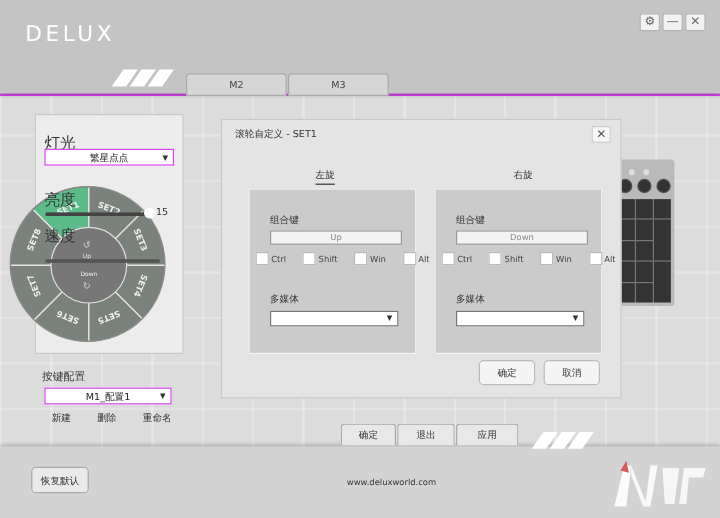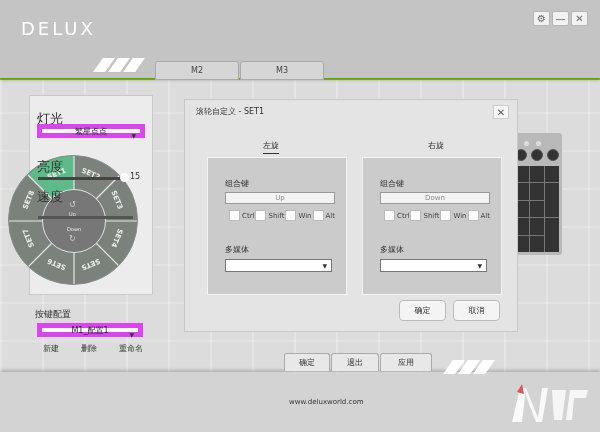--- a/index.html
+++ b/index.html
@@ -1,19 +1,19 @@
 <!DOCTYPE html>
 <html><head>
 <meta charset="utf-8">
 <style>
   * { box-sizing: border-box; margin: 0; padding: 0; }
   html, body { width: 600px; height: 432px; overflow: hidden; }
   body { font-family: "DejaVu Sans", sans-serif; font-size: 8px; color: #333; background: #cfcfcf; position: relative; }
 
-  .app { position: absolute; left: 0; top: 0; width: 600px; height: 432px; background: #84cc16; overflow: hidden; }
+  .app { position: absolute; left: 0; top: 0; width: 600px; height: 432px; background: #d946ef; overflow: hidden; }
   
   .bg-pattern { position: absolute; left: 0; top: 80px; width: 600px; height: 300px;
     background:
       repeating-linear-gradient(90deg, rgba(255,255,255,0.25) 0 2px, transparent 2px 42px),
       repeating-linear-gradient(0deg, rgba(255,255,255,0.2) 0 2px, transparent 2px 38px),
       #dcdcdc; }
 
   .header { position: absolute; left: 0; top: 0; width: 600px; height: 78px; background: #c4c4c4;
     box-shadow: 0 2px 3px rgba(0,0,0,0.25); }
   .logo { position: absolute; left: 21px; top: 18px; font-size: 18px; letter-spacing: 3px; color: #fff; font-family: "DejaVu Sans", sans-serif; font-weight: normal; }
@@ -24,41 +24,41 @@
   .win-ctrls { position: absolute; right: 12px; top: 11px; display: flex; gap: 2px; }
   .win-btn { width: 17px; height: 15px; background: #f2f2f2; border: 1px solid #b5b5b5; border-radius: 2px; display: flex; align-items: center; justify-content: center; color: #666; font-size: 10px; line-height: 1; }
 
   .tabs { position: absolute; left: 155px; top: 61px; display: flex; }
   .tab { width: 84px; height: 19px; margin-right: 1px; background: #d6d6d6; border: 1px solid #aaa; border-radius: 3px 3px 0 0; display: flex; align-items: center; justify-content: center; color: #444; font-size: 8px; }
   .tab.active { background: #fff; }
 
   
   .left-panel { position: absolute; left: 29px; top: 95px; width: 124px; height: 200px; background: #ececec; border: 1px solid #c9c9c9; }
   .lp-label { position: absolute; font-size: 13px; color: #333; }
-  .select { position: absolute; height: 14px; background: #fff; border: 5px solid #d946ef; font-size: 8px; display: flex; align-items: center; justify-content: center; color: #222; }
+  .select { position: absolute; height: 14px; background: #fff; border: 1px solid #d946ef; font-size: 8px; display: flex; align-items: center; justify-content: center; color: #222; }
   .select .arrow { position: absolute; right: 4px; top: 3px; font-size: 6px; color: #333; }
 
   .wheel { position: absolute; left: 8px; top: 155px; width: 130px; height: 130px; border-radius: 50%; background: #7b827c; overflow: hidden; border: 1px solid #8a8a8a; }
   .wheel-inner { position: absolute; left: 33px; top: 33px; width: 64px; height: 64px; border-radius: 50%; background: #777; border: 1px solid #e0e0e0; }
   .seg-label { position: absolute; color: #eee; font-size: 7px; font-weight: bold; }
   .slider-bar { position: absolute; height: 3px; background: #444; }
 
   .lp-bottom-label { position: absolute; left: 35px; top: 308px; font-size: 9px; color: #333; }
   .profile-actions { position: absolute; left: 43px; top: 343px; width: 100px; display: flex; justify-content: space-between; font-size: 8px; color: #333; }
 
   
   .dialog { position: absolute; left: 184px; top: 99px; width: 334px; height: 233px; background: #e4e4e4; border: 1px solid #c8c8c8; }
   .dlg-title { position: absolute; left: 11px; top: 6px; font-size: 8px; color: #333; }
   .dlg-close { position: absolute; right: 8px; top: 5px; width: 16px; height: 14px; background: #f7f7f7; border: 1px solid #ccc; display: flex; align-items: center; justify-content: center; font-size: 10px; color: #555; }
   .dlg-tab { position: absolute; top: 40px; font-size: 8px; color: #333; }
   .dlg-tab.active { border-bottom: 1px solid #333; padding-bottom: 2px; }
   .side-box { position: absolute; top: 57px; width: 140px; height: 138px; background: #cbcbcb; border: 1px solid #f5f5f5; }
   .sb-label { position: absolute; left: 17px; font-size: 8px; color: #333; }
   .key-field { position: absolute; left: 17px; top: 34px; width: 110px; height: 12px; background: #f3f3f3; border: 1px solid #999; font-size: 7px; color: #888; display: flex; align-items: center; justify-content: center; }
-  .mods { position: absolute; left: 21px; top: 52px; display: flex; gap: 1px; align-items: center; }
+  .mods { position: absolute; left: 5px; top: 52px; display: flex; gap: 14px; align-items: center; }
   .mod { display: flex; align-items: center; gap: 2px; font-size: 7px; color: #444; }
   .chk { width: 11px; height: 11px; background: #fff; border: 1px solid #bbb; }
   .media-select { position: absolute; left: 17px; top: 101px; width: 107px; height: 13px; background: #fff; border: 1px solid #777; }
   .media-select .arrow { position: absolute; right: 4px; top: 2px; font-size: 6px; color: #333; }
   .dlg-btn { position: absolute; top: 200px; width: 47px; height: 21px; background: #f4f4f4; border: 1px solid #bbb; border-radius: 4px; display: flex; align-items: center; justify-content: center; font-size: 8px; color: #333; }
 
   
   .keypad { position: absolute; left: 512px; top: 133px; width: 50px; height: 122px; background: #b9b9b9; border-radius: 3px; }
   .kp-dot { position: absolute; top: 8px; width: 5px; height: 5px; border-radius: 50%; background: #ddd; }
   .kp-knob { position: absolute; top: 16px; width: 12px; height: 12px; border-radius: 50%; background: #333; border: 1px solid #555; }
@@ -248,20 +248,21 @@
   <div class="bottom-btns">
     <div class="bbtn" style="width:46px;">确定</div>
     <div class="bbtn" style="width:48px;">退出</div>
     <div class="bbtn" style="width:52px;">应用</div>
   </div>
   <div class="stripes ftr-stripes">
     <div class="stripe"></div>
       <div class="stripe"></div>
       <div class="stripe"></div>
   </div>
+  <div class="reset-btn">恢复默认</div>
   <div class="url">www.deluxworld.com</div>
   <svg class="watermark" viewBox="0 0 86 46">
     <path d="M4 40 L12 6 L18 6 L14 40 Z" fill="#fff" opacity="0.9"></path>
     <path d="M9 10 L14 2 L16 12 Z" fill="#d65a5a"></path>
     <path d="M18 6 L30 36 L34 6 L40 6 L34 40 L28 40 L18 14 Z" fill="#fff" opacity="0.85"></path>
     <path d="M44 8 L58 8 L54 38 L46 38 Z M62 8 L80 8 L78 16 L66 16 L64 38 L58 38 Z" fill="#fff" opacity="0.8"></path>
   </svg>
 </div>
 
 </body></html>

